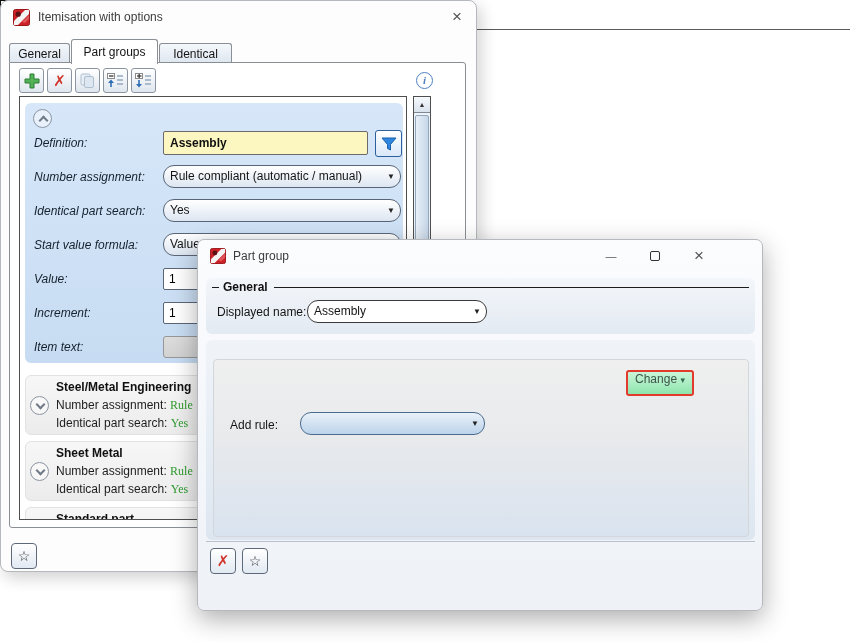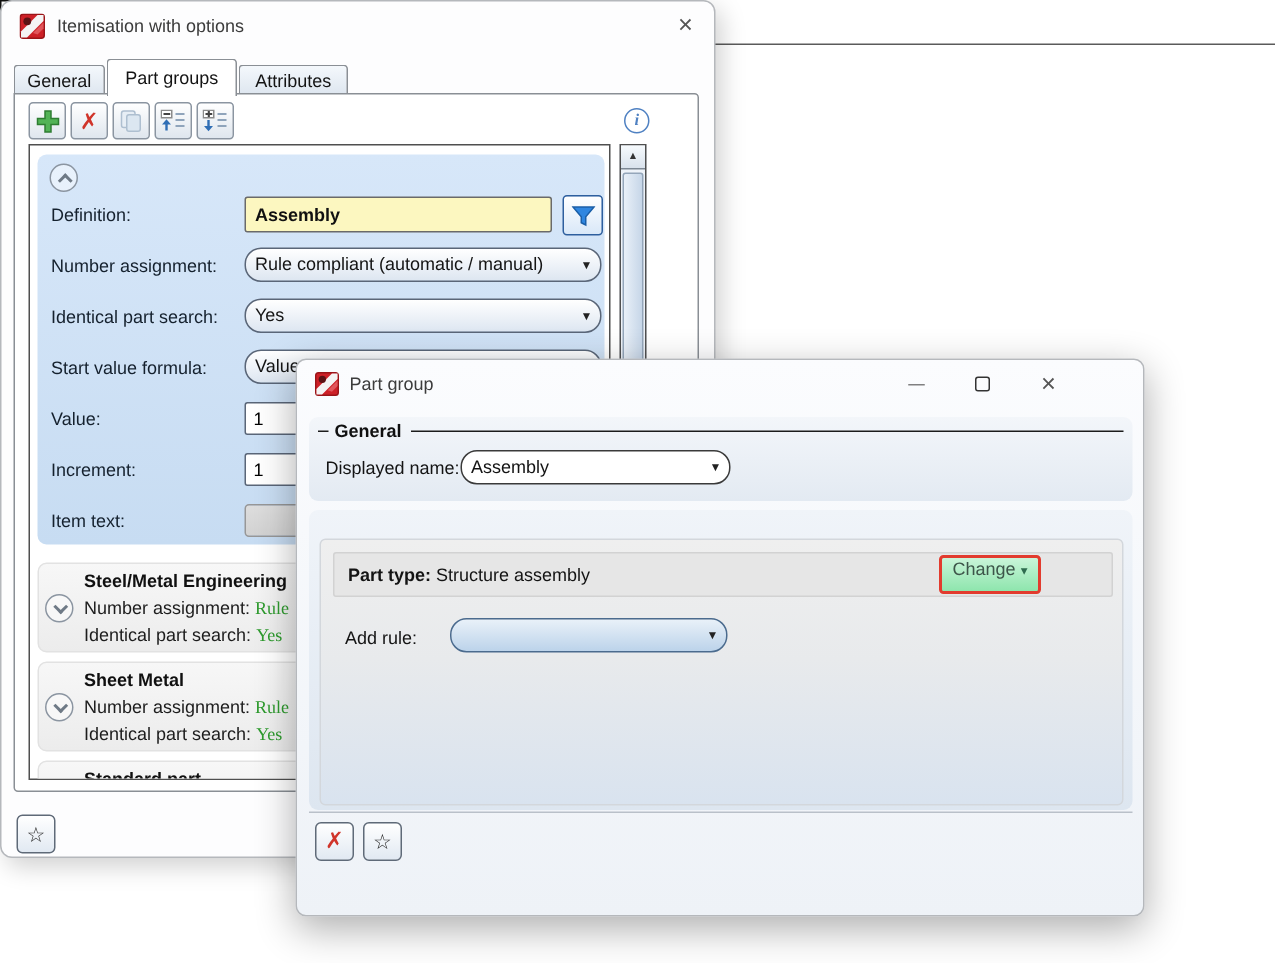--- a/index.html
+++ b/index.html
@@ -50,21 +50,21 @@
 
   
   #bluecard { position:absolute; left:5px; top:6px; width:378px; height:260px; border-radius:6px;
               background:linear-gradient(#d7e7f9,#c7dcf2); }
   .circlebtn { position:absolute; width:19px; height:19px; border:1px solid #8b95a1; border-radius:50%;
                background:rgba(255,255,255,.45); }
   .chev { position:absolute; left:5.5px; width:7px; height:7px; border-left:2px solid #6f7a86; border-top:2px solid #6f7a86; }
   .chev.up   { top:7px;  transform:rotate(45deg); }
   .chev.down { top:3.5px; transform:rotate(225deg); }
   .crow { position:absolute; left:0; width:100%; height:24px; }
-  .crow .lbl { position:absolute; left:9px; top:5px; color:#15212e; }
+  .crow .lbl { position:absolute; left:9px; top:5px; color:#15212e;font-style:italic; }
   .inp-yellow { position:absolute; left:138px; top:0; width:205px; height:24px; background:#fcf7c0;
                 border:1px solid #6a6a6a; border-radius:2px; font-weight:bold; font-size:12px;
                 font-family:inherit; padding:0 6px; color:#111; }
   .filterbtn { position:absolute; left:350px; top:-1px; width:27px; height:27px; border:1px solid #2e5f9e;
                border-radius:3px; background:linear-gradient(#ffffff,#d9e8f8); display:flex; align-items:center; justify-content:center; }
   .combo { position:absolute; height:23px; border:1px solid #5a6678; border-radius:11px;
            background:linear-gradient(#ffffff,#dde6f1); line-height:21px; padding:0 18px 0 6px;
            white-space:nowrap; overflow:hidden; }
   .combo .arr { position:absolute; right:5px; top:0; font-size:8px; color:#222; line-height:22px; }
   .combo.card-cbo { left:138px; top:0; width:238px; }
@@ -143,21 +143,21 @@
     <span class="wbtn closex" style="right:6px;">×</span>
   </div>
 
   <div class="tab inactive" style="left:8px; width:61px;">
     <span>General</span>
   </div>
   <div class="tab active" style="left:70px; width:87px;">
     <span>Part groups</span>
   </div>
   <div class="tab inactive" style="left:158px; width:73px;">
-    <span>Attributes</span>
+    <span>Identical</span>
   </div>
 
   <div id="tabpage">
 
     <div class="tbtn" style="left:9px; top:5px;">
       <svg width="16" height="16" viewBox="0 0 16 16">
         <path d="M6 1h4v5h5v4h-5v5H6v-5H1V6h5z" fill="#52b356" stroke="#2e7d32"></path>
       </svg>
     </div>
     <div class="tbtn" style="left:37px; top:5px;">
@@ -302,23 +302,20 @@
     </div>
     <span class="abs" style="left:11px; top:27px;">Displayed name:</span>
     <div class="combo" style="left:101px; top:22px; width:180px; background:#fff; border-color:#3a3a3a;">
       <span>Assembly</span>
       <span class="arr">▼</span>
     </div>
   </div>
 
   <div class="grp" style="top:100px; height:200px; background:linear-gradient(#f0f4f9,#dde6f0);">
     <div id="filterinner">
-      <div id="pt-row">
-        <b>Part type:</b>&nbsp;<span>Structure assembly</span>
-      </div>
       <div id="chg-btn">
         <span>Change</span>
         <span class="arr2">▾</span>
       </div>
       <span class="abs" style="left:16px; top:58px;">Add rule:</span>
       <div class="combo blue-cbo" style="left:86px; top:52px; width:185px;">
         <span class="arr">▼</span>
       </div>
     </div>
   </div>

